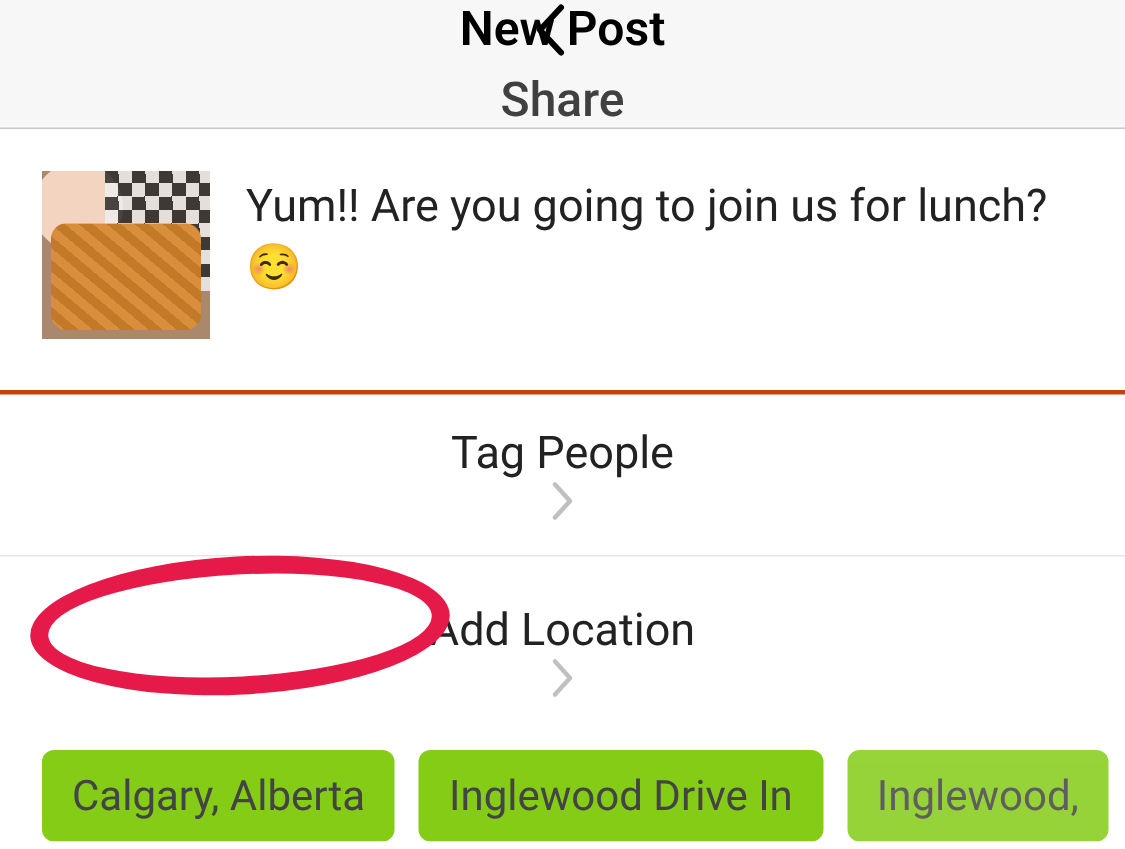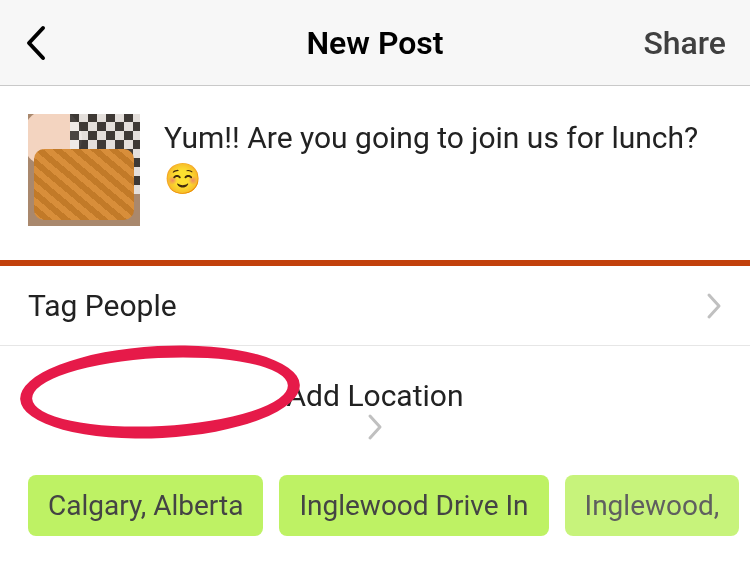--- a/index.html
+++ b/index.html
@@ -12,20 +12,21 @@
       position: relative;
     }
     .header {
       display: flex;
       align-items: center;
       justify-content: space-between;
       height: 86px;
       padding: 0 24px;
       background: #f7f7f7;
       border-bottom: 1px solid #c9c9c9;
+      flex-direction: column;
     }
     .back-btn {
       width: 40px;
       height: 40px;
       display: flex;
       align-items: center;
       justify-content: flex-start;
       cursor: pointer;
     }
     .back-btn svg { display: block; }
@@ -39,21 +40,21 @@
     }
     .share-btn {
       font-size: 32px;
       font-weight: 500;
       color: #404040;
       cursor: pointer;
     }
     .caption-row {
       display: flex;
       padding: 28px 28px 34px 28px;
-      border-bottom: 6px solid #c2410c;
+      border-bottom: 3px solid #c2410c;
       gap: 24px;
       align-items: flex-start;
     }
     .thumb {
       width: 112px;
       height: 112px;
       background: #a9886d;
       flex-shrink: 0;
       position: relative;
       overflow: hidden;
@@ -89,20 +90,21 @@
       padding-top: 4px;
     }
     .row {
       display: flex;
       align-items: center;
       justify-content: space-between;
       padding: 22px 28px;
       border-bottom: 1px solid #e6e6e6;
       cursor: pointer;
       position: relative;
+      flex-direction: column;
     }
     .row-label {
       font-size: 30px;
       color: #222;
     }
     .chevron svg { display:block; }
     .highlight-ellipse {
       position: absolute;
       left: -8px;
       top: -12px;
@@ -127,21 +129,21 @@
       padding: 20px 0 14px 0;
       flex-direction: column;
     }
     .suggestions {
       display: flex;
       gap: 16px;
       padding: 20px 28px 0 28px;
       overflow: hidden;
     }
     .chip {
-      background: #bef264;
+      background: #84cc16;
       border-radius: 8px;
       padding: 14px 20px;
       font-size: 28px;
       color: #444;
       white-space: nowrap;
       cursor: pointer;
     }
     .chip.fade {
       opacity: 0.85;
     }

